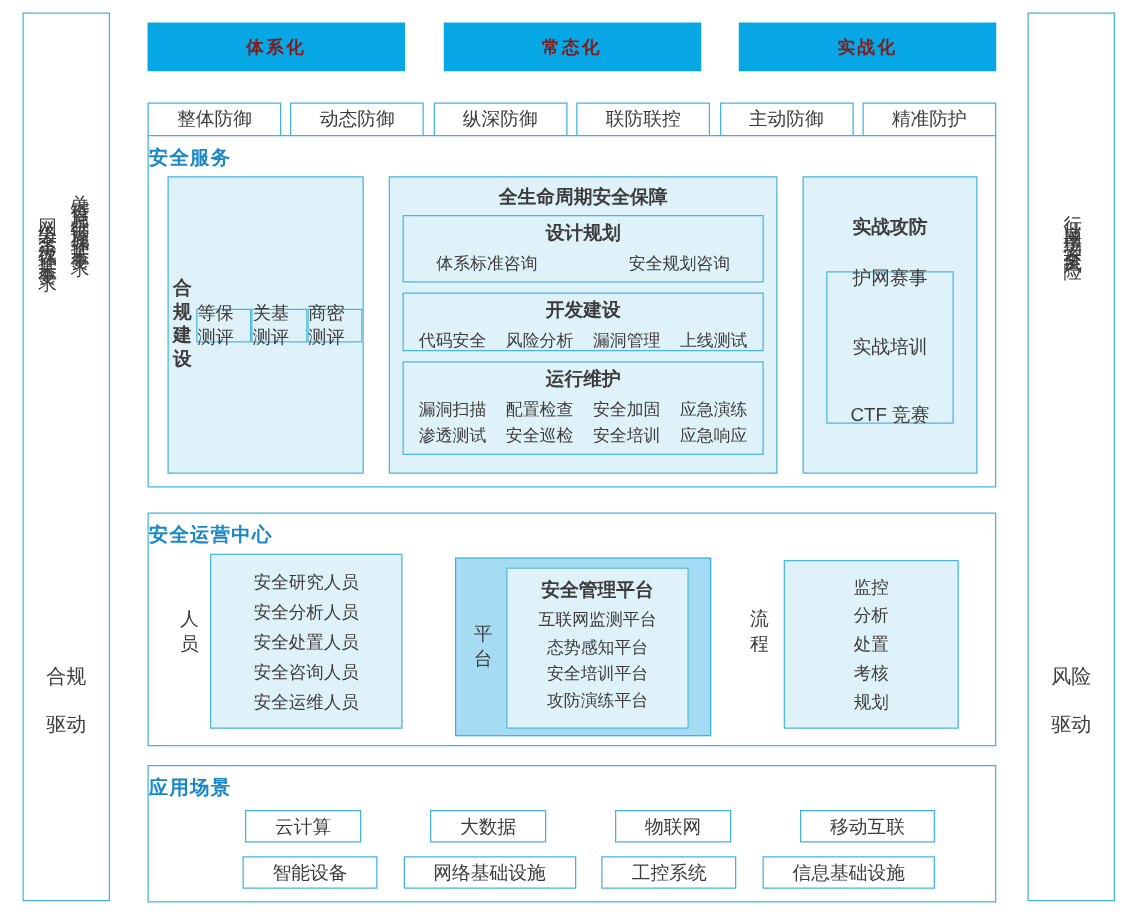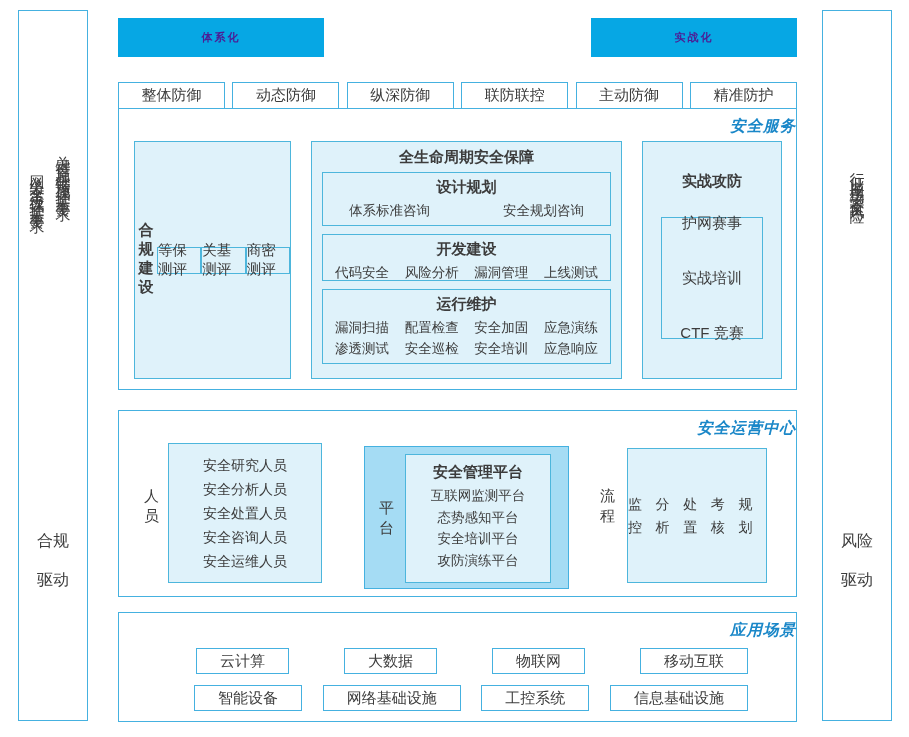--- a/index.html
+++ b/index.html
@@ -21,25 +21,25 @@
   .sidebar-left{left:18px;}
   .sidebar-right{left:822px;}
   .vtext{position:absolute;writing-mode:vertical-rl;text-orientation:upright;font-size:15px;letter-spacing:4px;color:var(--text-dark);line-height:20px;}
   .vt-a{left:34px;top:132px;}
   .vt-b{left:8px;top:152px;}
   .vt-c{left:50%;transform:translateX(-50%);top:150px;}
   .driver{position:absolute;top:520px;left:0;width:100%;display:flex;flex-direction:column;align-items:center;gap:18px;font-size:16px;}
   
   .main{position:absolute;left:118px;top:0;width:679px;height:737px;}
   .bars{position:absolute;top:18px;left:0;right:0;display:flex;justify-content:space-between;}
-  .bar{width:206px;height:39px;background:var(--bar-blue);color:#4c1d95;font-size:11px;font-weight:700;letter-spacing:2px;display:flex;align-items:center;justify-content:center;}
+  .bar{width:206px;height:39px;background:var(--bar-blue);color:#7f1d1d;font-size:14px;font-weight:700;letter-spacing:2px;display:flex;align-items:center;justify-content:center;}
   .defense-row{position:absolute;top:82px;left:0;right:0;display:flex;justify-content:space-between;}
   .defense{width:107px;height:27px;background:#fff;border:1.5px solid var(--border-strong);box-sizing:border-box;display:flex;align-items:center;justify-content:center;font-size:15px;}
   .panel{position:absolute;left:0;width:679px;background:#fff;border:1.5px solid var(--border-strong);box-sizing:border-box;}
-  .panel-title{text-align:right;padding-top:7px;color:var(--title-blue);font-size:15.5px;font-weight:700;letter-spacing:1px;font-style:italic;}
+  .panel-title{text-align:left;padding-top:7px;color:var(--title-blue);font-size:15.5px;font-weight:700;letter-spacing:1px;}
   
   .svc{top:108px;height:282px;}
   .svc-body{position:absolute;top:32px;left:15px;right:14px;bottom:12px;display:flex;gap:20px;}
   .lightbox{background:var(--light-fill);border:1px solid var(--border-light);box-sizing:border-box;}
   .box-title{font-size:15px;font-weight:700;text-align:center;}
   .compliance{width:157px;height:238px;display:flex;flex-direction:row;align-items:center;}
   .compliance .box-title{margin:14px 0 16px;}
   .chip{width:118px;height:27px;display:flex;align-items:center;justify-content:center;font-size:14.5px;background:var(--light-fill);border:1px solid var(--border-light);box-sizing:border-box;}
   .lifecycle{flex:1;height:238px;}
   .lifecycle .box-title{padding-top:6px;height:24px;}
@@ -56,21 +56,21 @@
   .combat-inner{margin-top:26px;width:102px;height:122px;background:var(--light-fill);border:1px solid var(--border-light);box-sizing:border-box;display:flex;flex-direction:column;align-items:center;justify-content:center;gap:35px;font-size:15px;line-height:20px;}
   
   .soc{top:410px;height:187px;}
   .vlabel{position:absolute;width:17px;font-size:15px;line-height:20px;text-align:center;word-break:break-all;}
   .personnel-box{position:absolute;left:49px;top:32px;width:154px;height:140px;display:flex;flex-direction:column;align-items:center;justify-content:center;font-size:14px;line-height:24px;background:var(--light-fill);border:1px solid var(--border-light);box-sizing:border-box;}
   .platform-outer{position:absolute;left:245px;top:35px;width:205px;height:143px;background:var(--mid-fill);border:1px solid var(--border-strong);box-sizing:border-box;}
   .platform-label{left:13px;top:50%;transform:translateY(-50%);}
   .platform-inner{position:absolute;left:40px;top:7px;width:146px;height:129px;background:var(--light-fill);border:1px solid var(--border-light);box-sizing:border-box;display:flex;flex-direction:column;align-items:center;}
   .platform-inner .box-title{margin:8px 0 3px;}
   .platform-item{font-size:13.5px;line-height:21.5px;}
-  .process-box{position:absolute;left:508px;top:37px;width:140px;height:135px;display:flex;flex-direction:row;align-items:center;justify-content:center;font-size:14px;line-height:23px;background:var(--light-fill);border:1px solid var(--border-light);box-sizing:border-box;}
+  .process-box{position:absolute;left:508px;top:37px;width:140px;height:135px;display:flex;flex-direction:column;align-items:center;justify-content:center;font-size:14px;line-height:23px;background:var(--light-fill);border:1px solid var(--border-light);box-sizing:border-box;}
   
   .scen{top:612px;height:110px;}
   .scen-row{position:absolute;display:flex;justify-content:space-between;margin-left:23px;}
   .scen-row1{top:35px;left:54px;right:48px;}
   .scen-row2{top:72px;left:52px;right:48px;}
   .scen-item{height:26px;padding:0 23px;background:#fff;border:1.5px solid var(--border-strong);box-sizing:border-box;display:flex;align-items:center;justify-content:center;font-size:15px;white-space:nowrap;}
 </style>
 </head>
 <body>
 
@@ -90,20 +90,21 @@
     <div class="driver">
       <span>风险</span>
       <span>驱动</span>
     </div>
   </div>
 
   <div class="main">
 
     <div class="bars">
       <div class="bar">体系化</div>
+      <div class="bar">常态化</div>
       <div class="bar">实战化</div>
     </div>
 
     <div class="defense-row">
       <div class="defense">整体防御</div>
       <div class="defense">动态防御</div>
       <div class="defense">纵深防御</div>
       <div class="defense">联防联控</div>
       <div class="defense">主动防御</div>
       <div class="defense">精准防护</div>

